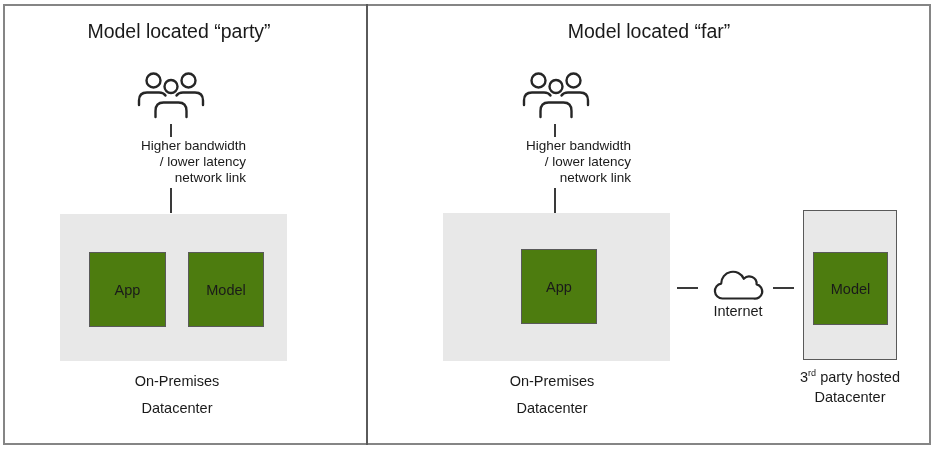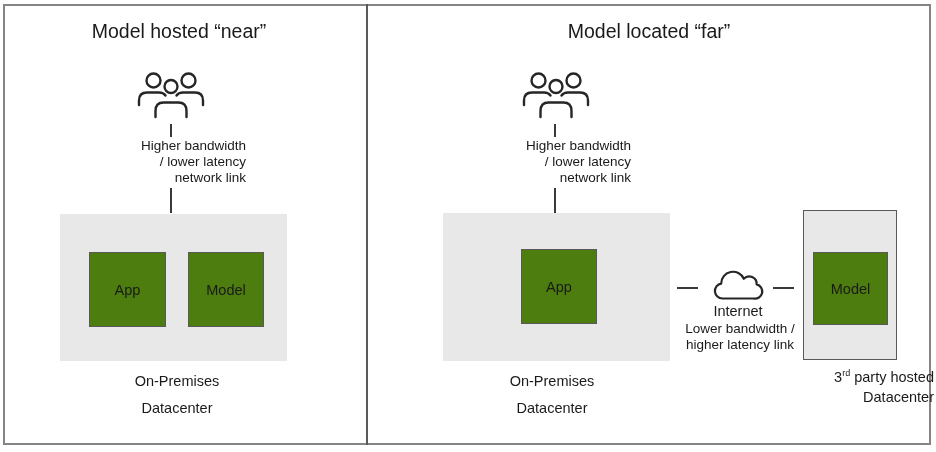--- a/index.html
+++ b/index.html
@@ -64,33 +64,33 @@
   .dash-r { left:773px; }
 
   .cloud-icon { position:absolute; left:709px; top:269px; width:58px; height:35px; }
 
   .internet-label { position:absolute; left:688px; top:303px; width:100px; text-align:center; font-size:14.5px; }
   .internet-caption {
     position:absolute; left:662px; top:321px; width:156px; text-align:center;
     font-size:13.5px; line-height:16px; white-space:pre-line;
   }
 
-  .third-caption { position:absolute; left:766px; top:367px; width:168px; text-align:right; font-size:14.5px; }
+  .third-caption { position:absolute; left:766px; top:367px; width:168px; text-align:center; font-size:14.5px; }
   .third-caption .line { line-height:20px; }
   .third-caption sup { font-size:9px; vertical-align:super; line-height:0; }
 </style>
 </head>
 <body>
 
 <div class="canvas">
 
   <div class="frame"></div>
   <div class="divider"></div>
 
-  <div class="panel-title t-left">Model hosted “near”</div>
+  <div class="panel-title t-left">Model located “party”</div>
 
   <svg class="users-icon u-left" viewBox="0 0 68 52" fill="none" stroke="#262626" stroke-width="2.4" stroke-linecap="round">
     <circle cx="16.5" cy="9.5" r="7"></circle>
     <circle cx="51.5" cy="9.5" r="7"></circle>
     <path d="M2 34 V29.5 Q2 21.5 10 21.5 H22 Q26.5 21.5 28.5 24.5"></path>
     <path d="M66 34 V29.5 Q66 21.5 58 21.5 H46 Q41.5 21.5 39.5 24.5"></path>
     <circle cx="34" cy="15.5" r="6.5"></circle>
     <path d="M18.5 46 V40 Q18.5 31.5 26.5 31.5 H41.5 Q49.5 31.5 49.5 40 V46"></path>
   </svg>
 
@@ -127,22 +127,20 @@
   <div class="inner-box app-r">App</div>
   <div class="dc-caption cap-right">On-Premises
 Datacenter</div>
 
   <div class="dash dash-l"></div>
   <svg class="cloud-icon" viewBox="0 0 58 35" fill="#ffffff" stroke="#262626" stroke-width="2.2" stroke-linejoin="round">
     <path d="M44.5 29.5 H13.5 A7.5 7.5 0 0 1 12.2 14.6 A11.8 11.8 0 0 1 34.8 9.8 A7.4 7.4 0 0 1 47.6 15.4 A7.1 7.1 0 0 1 44.5 29.5 Z"></path>
   </svg>
   <div class="dash dash-r"></div>
   <div class="internet-label">Internet</div>
-  <div class="internet-caption">Lower bandwidth /
-higher latency link</div>
 
   <div class="third-box"></div>
   <div class="inner-box model-r">Model</div>
   <div class="third-caption">
     <div class="line"><span>3</span><sup>rd</sup><span> party hosted</span></div>
     <div class="line">Datacenter</div>
   </div>
 
 </div>
 

